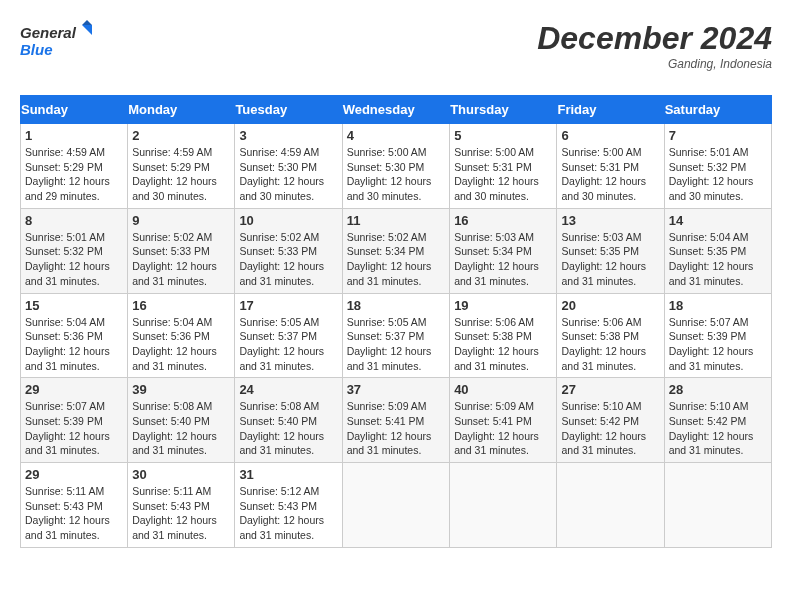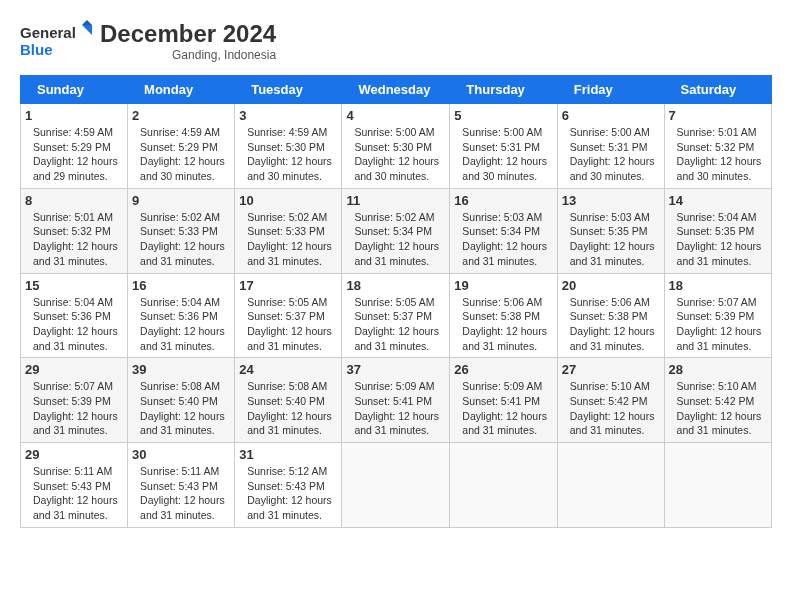--- a/index.html
+++ b/index.html
@@ -5,50 +5,51 @@
     * { box-sizing: border-box; margin: 0; padding: 0; }
     body {
       font-family: Arial, sans-serif;
       background: #fff;
       width: 792px;
       min-height: 612px;
       padding: 20px;
     }
     .header {
       display: flex;
-      justify-content: flex-start;
+      justify-content: space-between;
       align-items: flex-start;
-      margin-bottom: 10px;
+      margin-bottom: 24px;
+      font-style: italic;
     }
     .logo {
       display: flex;
       align-items: center;
       gap: 6px;
     }
     .title-block {
       text-align: right;
     }
     .month-title {
-      font-size: 24px;
+      font-size: 32px;
       font-weight: bold;
       color: #333;
     }
     .location {
       font-size: 12px;
       color: #555;
     }
     .calendar {
       width: 100%;
       border-collapse: collapse;
       font-size: 10.5px;
     }
     .calendar thead th {
       background: #1a73e8;
       color: #fff;
-      padding: 6px 16px;
+      padding: 6px 0;
       text-align: left;
       font-size: 13px;
       font-weight: bold;
       border: 1px solid #1a73e8;
     }
     .calendar tbody td {
       border: 1px solid #ccc;
       vertical-align: top;
       padding: 4px;
       width: 108px;
@@ -63,21 +64,20 @@
     .day-number {
       font-size: 13px;
       font-weight: bold;
       color: #333;
       display: block;
       margin-bottom: 2px;
     }
     .day-info {
       color: #333;
       line-height: 1.4;
-      margin-left: 8px;
     }
     .empty-cell {
       background: #f9f9f9 !important;
     }
   </style>
 </head>
 <body>
 
 <div class="header">
   <div class="logo">
@@ -208,21 +208,21 @@
         </td>
         <td>
           <span class="day-number">24</span>
           <div class="day-info">Sunrise: 5:08 AM<br>Sunset: 5:40 PM<br>Daylight: 12 hours and 31 minutes.</div>
         </td>
         <td>
           <span class="day-number">37</span>
           <div class="day-info">Sunrise: 5:09 AM<br>Sunset: 5:41 PM<br>Daylight: 12 hours and 31 minutes.</div>
         </td>
         <td>
-          <span class="day-number">26</span>
+          <span class="day-number">40</span>
           <div class="day-info">Sunrise: 5:09 AM<br>Sunset: 5:41 PM<br>Daylight: 12 hours and 31 minutes.</div>
         </td>
         <td>
           <span class="day-number">27</span>
           <div class="day-info">Sunrise: 5:10 AM<br>Sunset: 5:42 PM<br>Daylight: 12 hours and 31 minutes.</div>
         </td>
         <td>
           <span class="day-number">28</span>
           <div class="day-info">Sunrise: 5:10 AM<br>Sunset: 5:42 PM<br>Daylight: 12 hours and 31 minutes.</div>
         </td>

